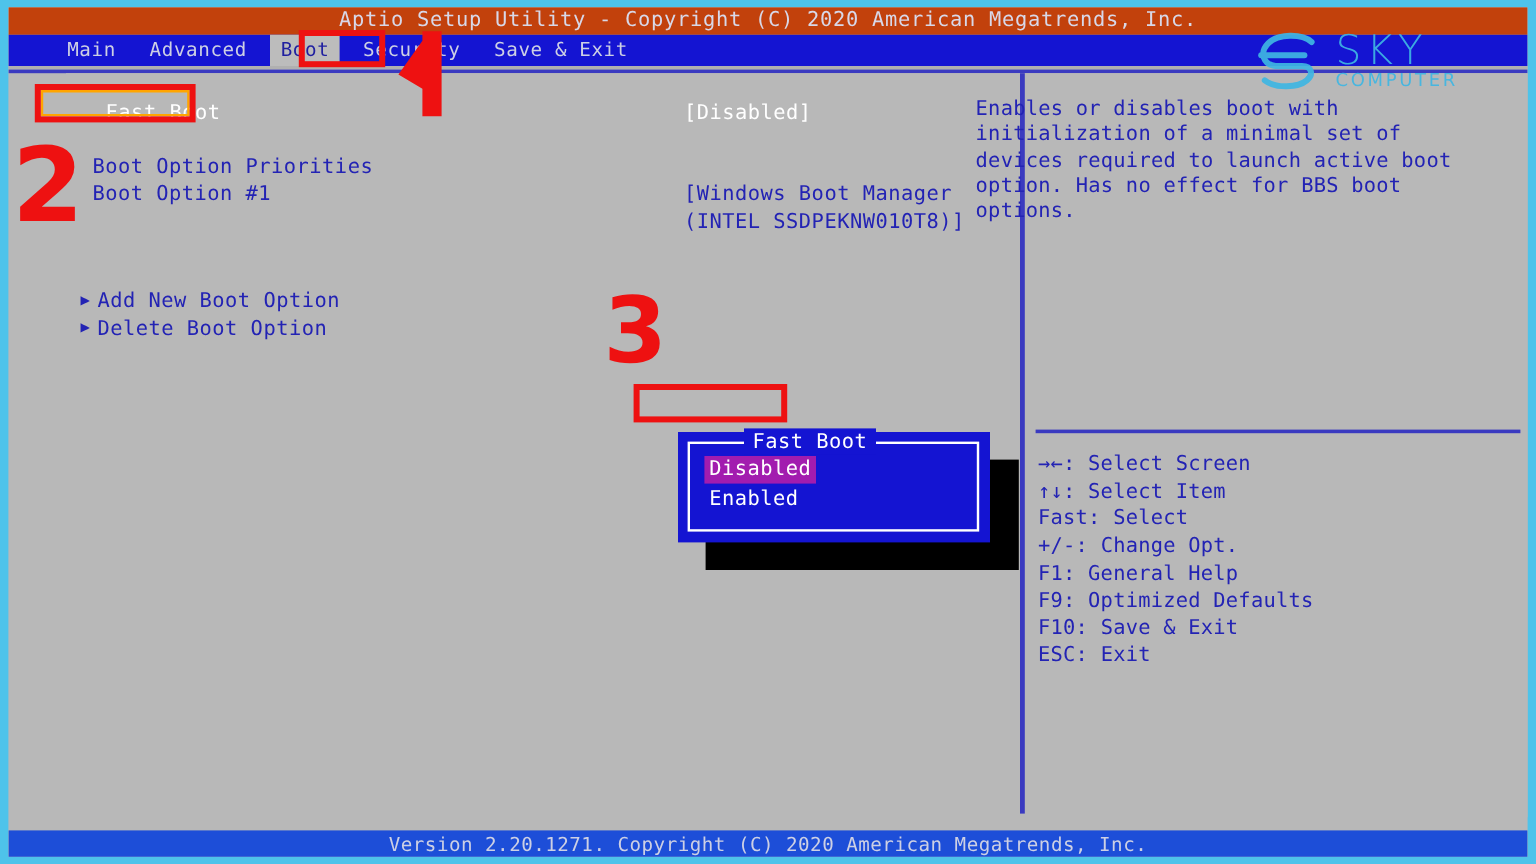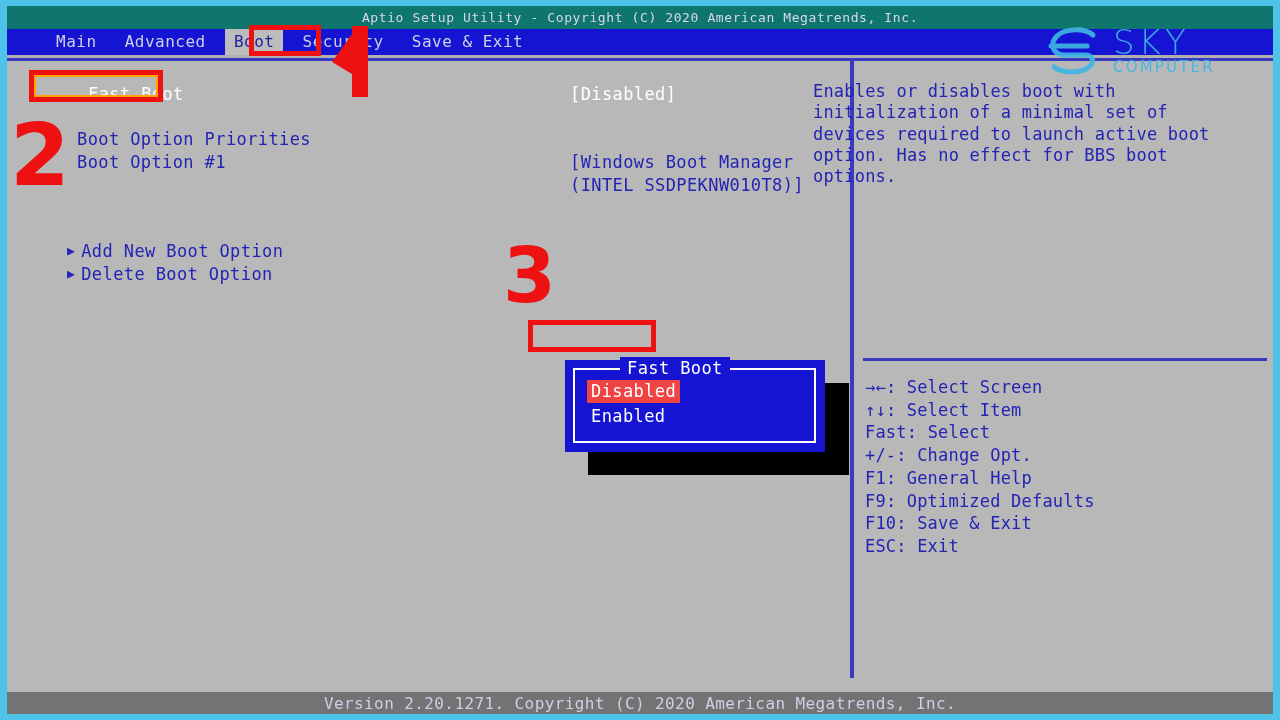--- a/index.html
+++ b/index.html
@@ -30,23 +30,23 @@
     width: 1266px; height: 708px;
     background: #b8b8b8;
     overflow: hidden;
   }
 
   
   .titlebar {
     position: absolute;
     left: 0; top: 0;
     width: 1266px; height: 23px;
-    background: #0f766e;
+    background: #c2410c;
     color: #d8d8e8;
-    font-size: 13px;
+    font-size: 17px;
     line-height: 23px;
     text-align: center;
     letter-spacing: 0.6px;
     white-space: nowrap;
   }
   
   .menubar {
     position: absolute;
     left: 0; top: 23px;
     width: 1266px; height: 26px;
@@ -146,21 +146,21 @@
     line-height: 22.7px;
     letter-spacing: 0.2px;
   }
   .keylist div { white-space: nowrap; }
 
   
   .footer {
     position: absolute;
     left: 0; top: 686px;
     width: 1266px; height: 23px;
-    background: #737373;
+    background: #1d4ed8;
     color: #cdd0e4;
     font-size: 16px;
     line-height: 23px;
     text-align: center;
     letter-spacing: 0.4px;
     white-space: nowrap;
   }
 
   
   .popup-shadow {
@@ -199,21 +199,21 @@
     left: 22px;
     height: 23px;
     line-height: 23px;
     font-size: 17px;
     color: #ffffff;
     letter-spacing: 0.4px;
     white-space: nowrap;
     padding: 0 4px;
   }
   .popup-opt.selected {
-    background: #ef4444;
+    background: #a21caf;
     color: #ffffff;
   }
 
   
   .anno-box {
     position: absolute;
     border: 5px solid #ee1111;
     box-sizing: border-box;
     pointer-events: none;
   }

